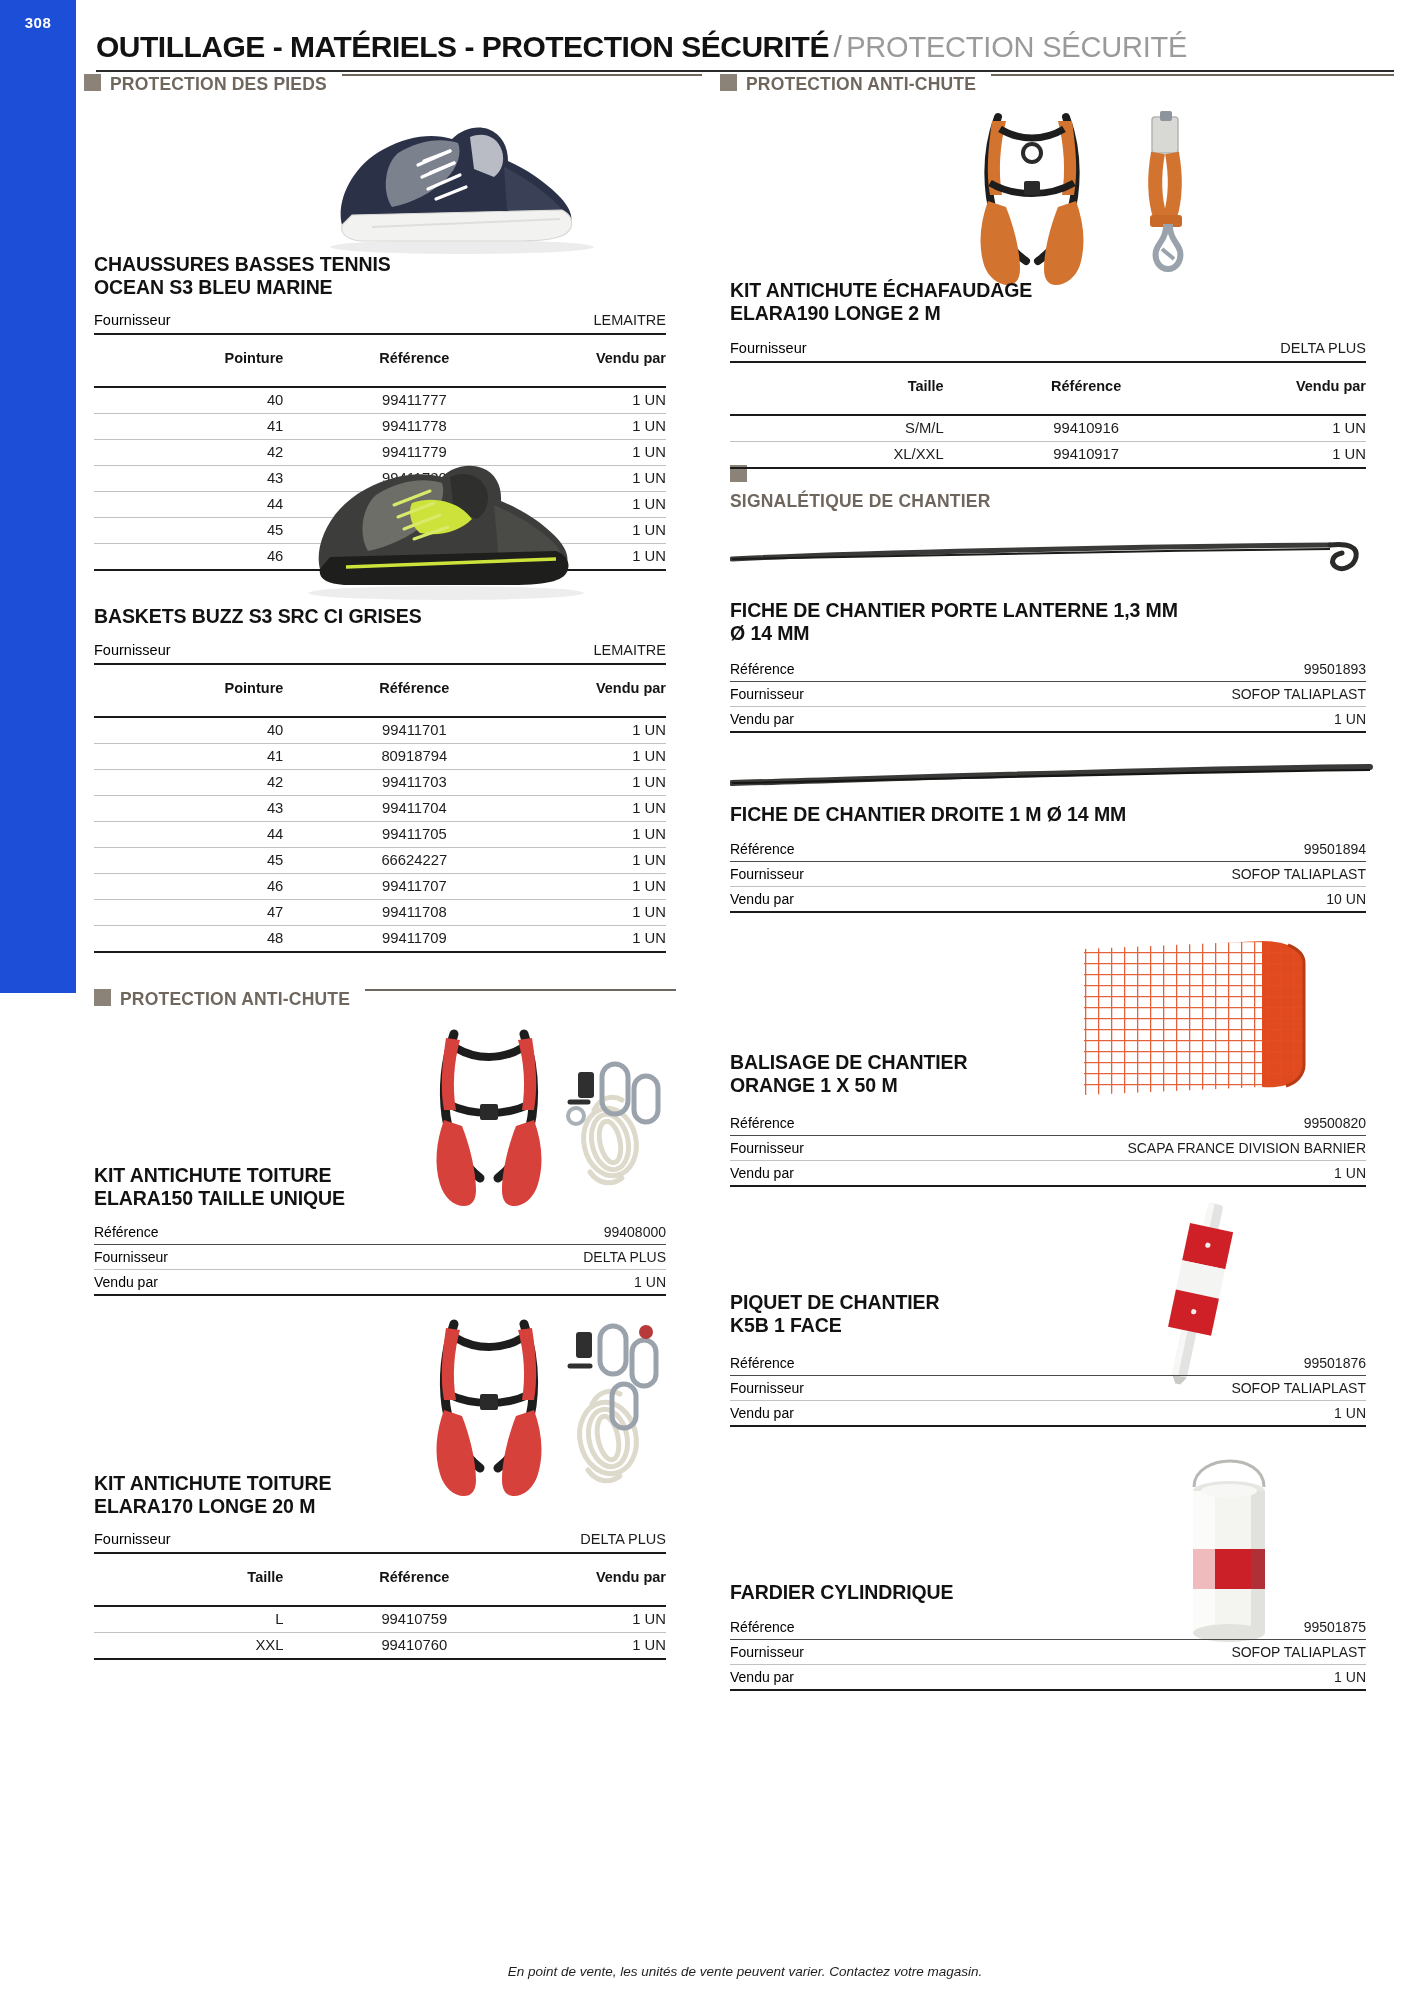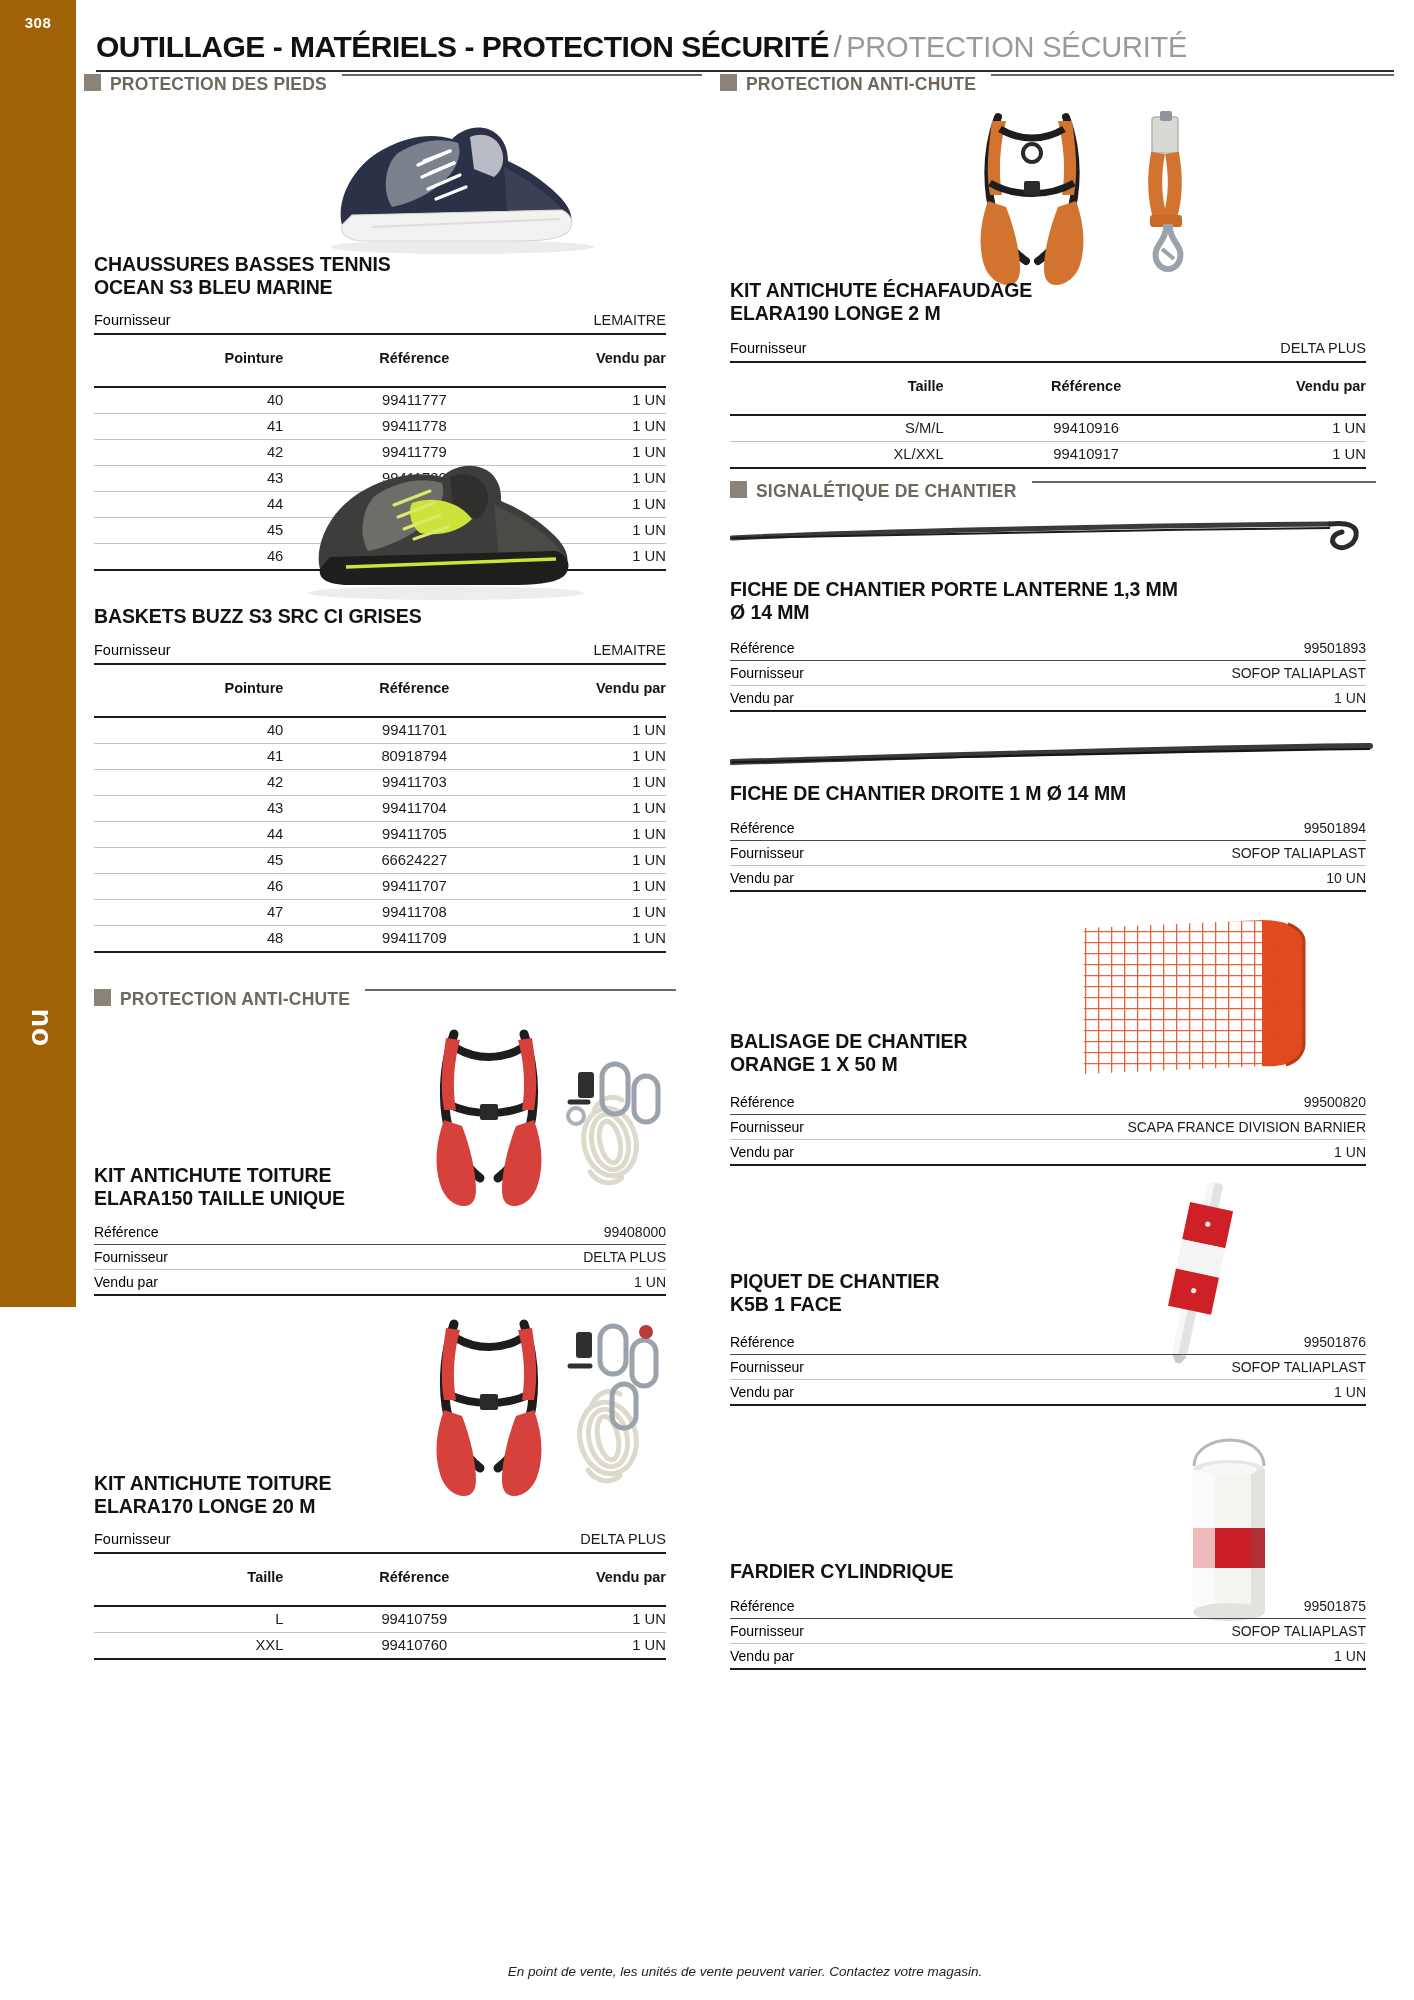--- a/index.html
+++ b/index.html
@@ -8,22 +8,22 @@
     background: #ffffff;
     font-family: "Liberation Sans", sans-serif;
     position: relative;
     overflow: hidden;
     color: #1a1a1a;
   }
 
   
   #side-tab {
     position: absolute; left: 0; top: 0;
-    width: 76px; height: 1307px;
-    background: #a16207;
+    width: 76px; height: 993px;
+    background: #1d4ed8;
   }
   #side-page-num {
     position: absolute; left: 0; top: 14px;
     width: 76px; text-align: center;
     color: #ffffff; font-size: 15px; font-weight: bold;
     letter-spacing: .5px;
   }
   #side-vertical-label {
     position: absolute; left: 0; top: 1010px;
     width: 76px; text-align: center;
@@ -513,21 +513,21 @@
             </tr>
           <tr class="rule-thick">
               <td class="col-size">XL/XXL</td>
               <td class="col-ref">99410917</td>
               <td class="col-unit">1 UN</td>
             </tr>
         </tbody>
       </table>
     </div>
 
-    <div class="sec-head" style="margin-top:28px; margin-left:10px; width:646px;">
+    <div class="sec-head" style="margin-top:12px; margin-left:10px; width:646px;flex-direction:column;">
       <span class="sec-bullet"></span>
       <span class="sec-title">SIGNALÉTIQUE DE CHANTIER</span>
       <span class="sec-line"></span>
     </div>
 
     <div class="prod" style="height:230px;">
       <svg class="art" style="left:10px; top:12px;" width="646" height="56" viewBox="0 0 646 56">
         <path d="M2 22 C120 16 380 10 600 8" stroke="#3a3a38" stroke-width="5" fill="none" stroke-linecap="round"></path>
         <path d="M2 22 C120 20 380 14 600 12" stroke="#1c1c1a" stroke-width="2" fill="none"></path>
         <path d="M600 8 C618 6 628 10 626 20 C624 30 612 34 606 30 C600 26 602 18 612 16" stroke="#2a2a28" stroke-width="5" fill="none" stroke-linecap="round"></path>

